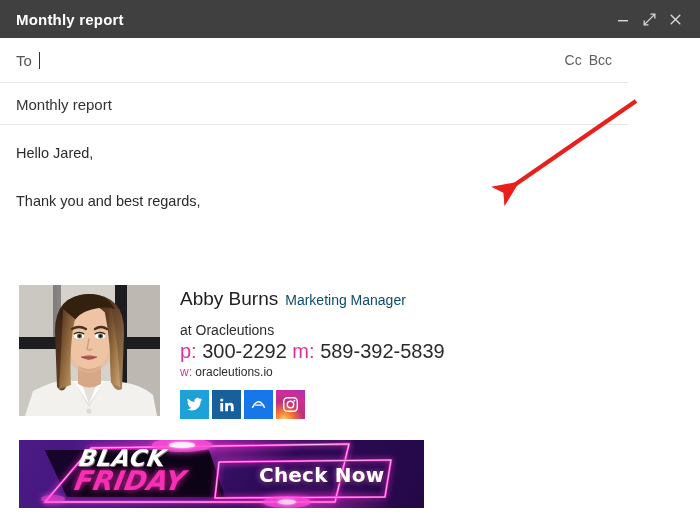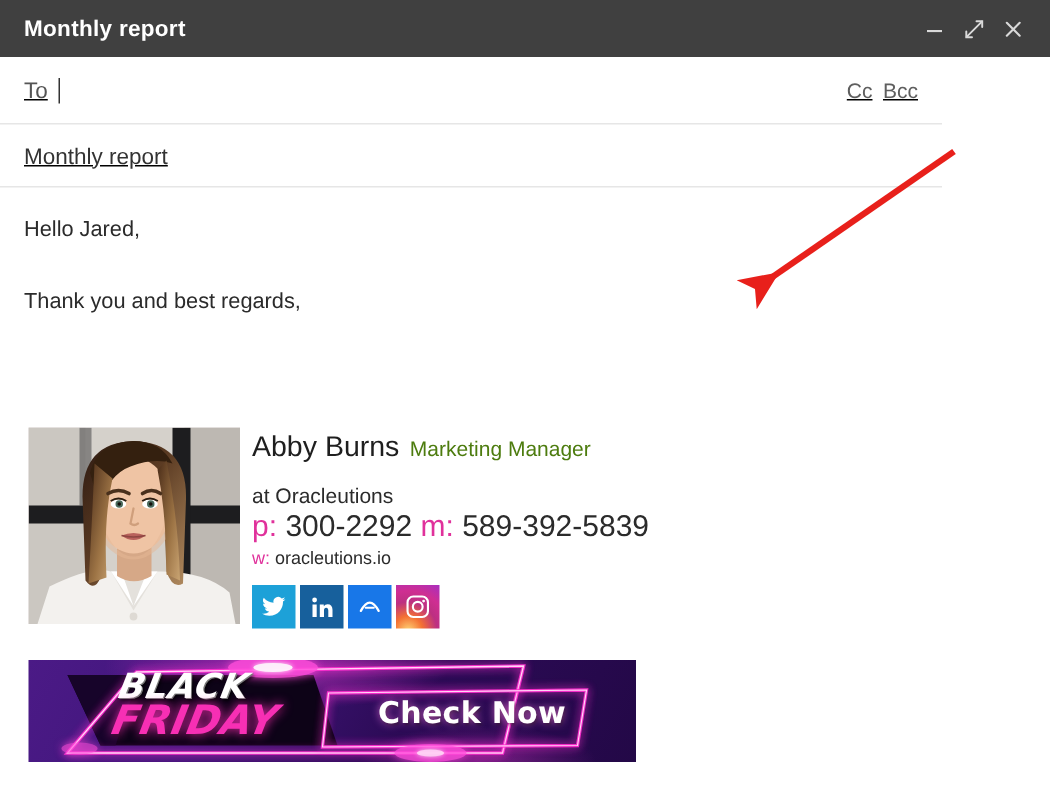--- a/index.html
+++ b/index.html
@@ -49,21 +49,20 @@
   
   .field-row {
     position: absolute;
     left: 0;
     width: 628px;
     box-sizing: border-box;
     padding: 0 16px;
     display: flex;
     align-items: center;
     justify-content: space-between;
-    text-decoration: underline;
   }
   .to-row { top: 38px; height: 45px; border-bottom: 1px solid #e6e6e6; }
   .to-left { display: flex; align-items: center; }
   .to-label {
     font-size: 15px;
     color: #555555;
   }
   .to-caret {
     display: inline-block;
     width: 1px;
@@ -113,36 +112,36 @@
   .sig-photo {
     width: 141px; height: 131px;
     flex: 0 0 141px;
     position: relative;
     overflow: hidden;
     background: #d8d4cf;
   }
   .sig-photo svg { display: block; }
 
   .sig-info {
-    margin-left: 8px;
+    margin-left: 20px;
     padding-top: 3px;
   }
   .sig-name-line {
     display: flex;
     align-items: baseline;
     gap: 7px;
   }
   .sig-name {
     font-size: 19px;
     color: #1f1f1f;
     font-weight: normal;
   }
   .sig-role {
     font-size: 14px;
-    color: #4d7c0f;
+    color: #0c4a6e;
   }
   .sig-company {
     font-size: 14px;
     color: #2b2b2b;
     margin-top: 12px;
   }
   .sig-contact {
     font-size: 20px;
     color: #2b2b2b;
     margin-top: 2px;
@@ -208,21 +207,21 @@
     font-size: 27px;
     font-weight: bold;
     font-style: italic;
     color: #f72fb4;
     letter-spacing: 0.2px;
     margin-top: -2px;
     text-shadow: 0 0 7px rgba(255,45,190,0.95), 1px 2px 2px rgba(0,0,0,0.6);
   }
   .bf-cta {
     position: absolute;
-    left: 233px; top: 23px;
+    left: 240px; top: 23px;
     font-family: "DejaVu Sans", sans-serif;
     font-size: 20px;
     font-weight: bold;
     color: #ffffff;
     letter-spacing: 0.2px;
     text-shadow: 0 0 6px rgba(255,120,230,0.7), 1px 1px 2px rgba(0,0,0,0.55);
   }
 
   
   .annotation-arrow {

